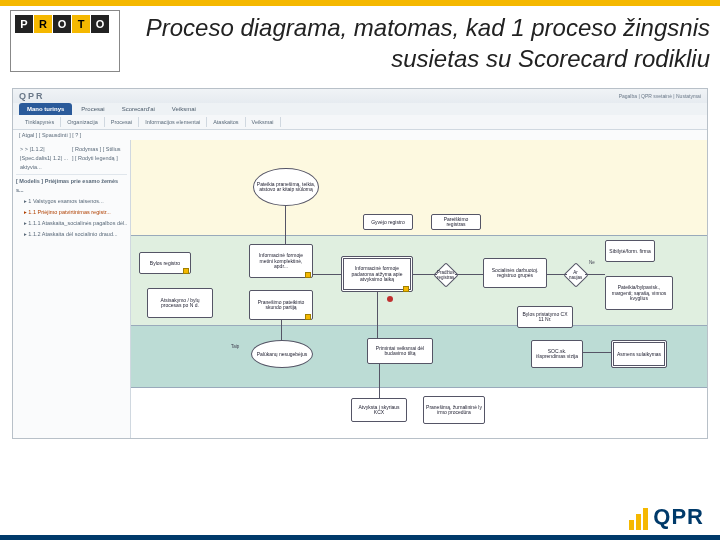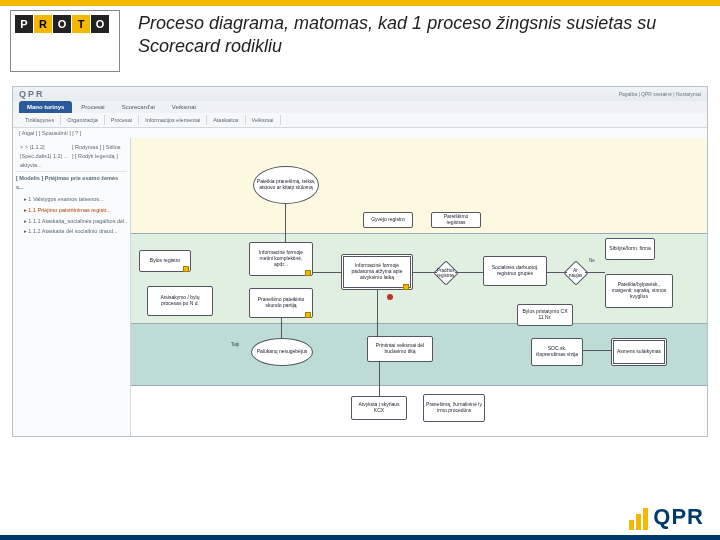--- a/index.html
+++ b/index.html
@@ -6,21 +6,21 @@
 body{width:720px;height:540px;background:#fff;position:relative;overflow:hidden}
 .topbar{height:6px;background:#f5b800}
 .header{display:flex;align-items:flex-start;padding:4px 10px 10px 10px}
 .logo{width:110px;height:62px;border:1px solid #888;position:relative;background:#fff;margin-right:18px;flex-shrink:0}
 .logo-row1{display:flex;gap:1px;padding:4px 4px 0 4px}
 .lb{width:18px;height:18px;display:flex;align-items:center;justify-content:center;font-size:11px;font-weight:bold}
 .lb.dk{background:#222;color:#fff}
 .lb.yl{background:#f5b800;color:#000}
 .logo-row2{padding:2px 4px 0 4px;font-size:9px;font-weight:bold;letter-spacing:1px}
 .logo-row2 .gear{display:inline-flex;width:14px;height:14px;background:#f5b800;border-radius:50%;vertical-align:middle;position:relative}
-.title{flex:1;text-align:left;font-style:italic;font-size:18px;color:#222;line-height:1.3;padding-top:2px}
+.title{flex:1;text-align:right;font-style:italic;font-size:24px;color:#222;line-height:1.3;padding-top:2px}
 .app{margin:4px 12px 0 12px;border:1px solid #b8c0c8;background:#fff;font-size:6px;color:#5a6a7a}
 .apphdr{background:linear-gradient(#f0f3f6,#e6ebf0);padding:2px 6px;display:flex;justify-content:space-between;align-items:center}
 .brand{font-size:9px;font-weight:bold;letter-spacing:2px;color:#6a7888}
 .applinks{font-size:5px;color:#6a7888}
 .tabs{display:flex;align-items:flex-end;padding:0 6px;background:#eef2f5}
 .tab{padding:3px 8px;font-size:6px;color:#4a5a6a;border-radius:3px 3px 0 0;margin-right:1px}
 .tab.active{background:#2a5a9a;color:#fff;font-weight:bold}
 .subtabs{display:flex;padding:2px 6px;background:#f5f7f9;border-bottom:1px solid #d0d8e0}
 .subtab{padding:2px 6px;font-size:5.5px;color:#5a6a7a;border-right:1px solid #d0d8e0}
 .toolbar{display:flex;padding:2px 6px;background:#fafbfc;font-size:5.5px;color:#5a6a7a;gap:6px}

